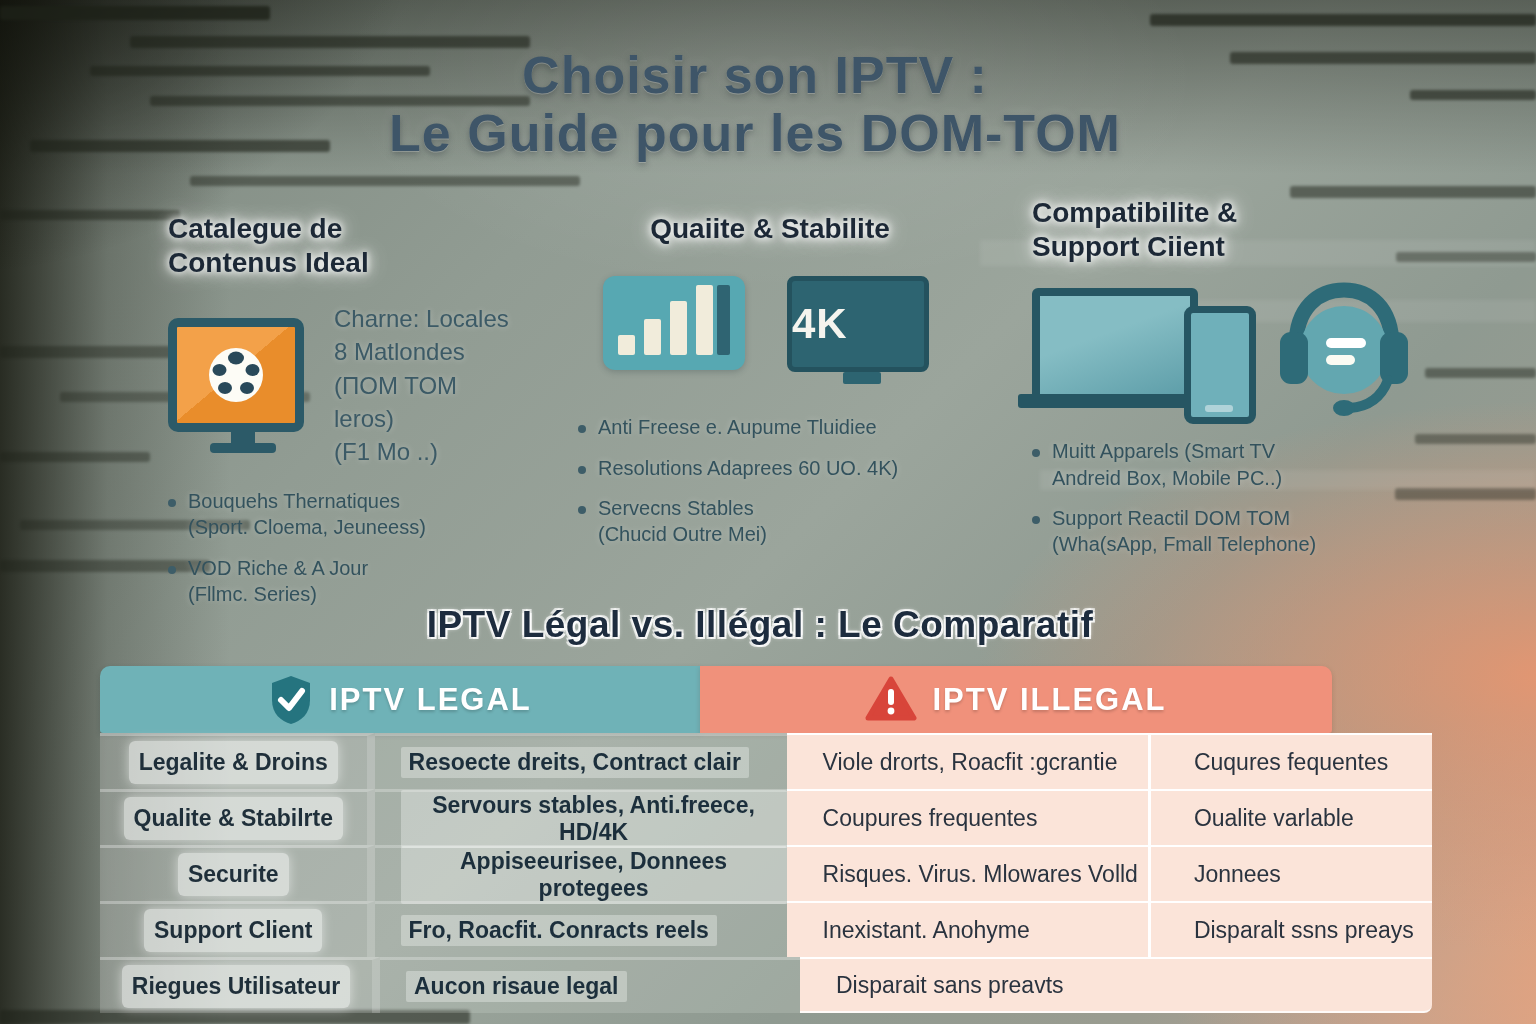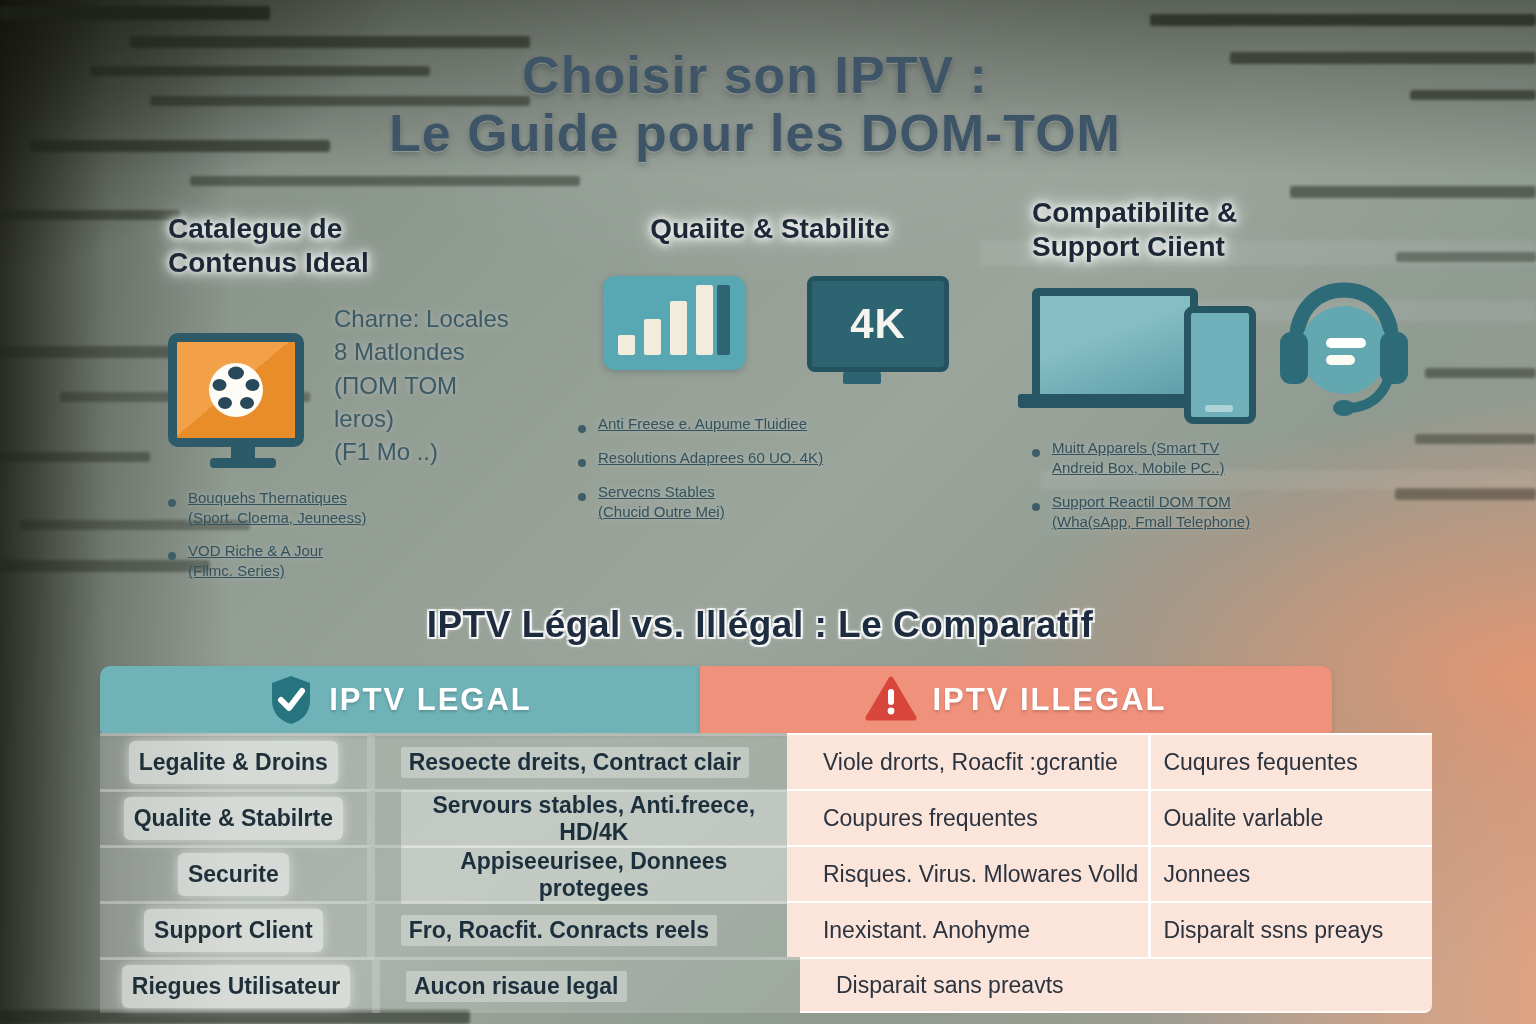--- a/index.html
+++ b/index.html
@@ -29,46 +29,46 @@
   .feat{position:absolute;color:#33525d;}
   .feat h2{
     margin:0;font-size:28px;line-height:1.22;font-weight:800;color:#1c2836;
     white-space:pre-line;
     text-shadow:0 0 7px #fff,0 0 13px #fff,0 0 22px rgba(255,255,255,0.85);
   }
   .col1{left:168px;top:212px;width:352px;}
   .col2{left:560px;top:212px;width:420px;}
   .col2 h2{text-align:center;}
   .col3{left:1032px;top:196px;width:452px;}
-  .icon-row{display:flex;align-items:flex-end;}
+  .icon-row{display:flex;align-items:center;}
   .intro-text{font-size:24px;line-height:1.38;color:#3c5a66;white-space:pre-line;
     text-shadow:0 0 6px rgba(255,255,255,0.35);}
   .bullets{margin-top:16px;display:flex;flex-direction:column;gap:14px;}
-  .bullet{display:flex;gap:12px;font-size:15px;line-height:1.32;color:#33525d;
-    text-shadow:0 0 6px rgba(255,255,255,0.30);text-decoration:underline;}
+  .bullet{display:flex;gap:12px;font-size:20px;line-height:1.32;color:#33525d;
+    text-shadow:0 0 6px rgba(255,255,255,0.30);}
   .dot{flex:0 0 auto;width:8px;height:8px;border-radius:50%;background:#3d5d68;margin-top:11px;}
   .btext{white-space:pre-line;}
 
   
   .tv-icon{width:150px;flex:0 0 auto;}
   .tv-screen{width:118px;height:96px;border:9px solid #2c5a68;border-radius:10px;
     background:linear-gradient(140deg,#f3a149 48%,#e98d2b 48%);
     display:flex;align-items:center;justify-content:center;}
   .tv-neck{width:24px;height:11px;background:#2c5a68;margin:0 auto;}
   .tv-base{width:66px;height:10px;background:#2c5a68;border-radius:4px;margin:0 auto;}
 
   .signal-card{width:142px;height:94px;border-radius:12px;background:#57a8b2;
     box-shadow:0 2px 6px rgba(30,50,55,0.25);display:flex;align-items:flex-end;
     justify-content:center;gap:9px;padding-bottom:15px;box-sizing:border-box;}
   .sbar{width:17px;background:#f1ecdb;border-radius:2px;}
   .sbar.dark{background:#2f6472;margin-left:-5px;}
 
   .fourk{width:150px;}
   .fourk-screen{width:132px;height:86px;border-radius:8px;background:#2d6471;
-    border:5px solid #24525e;display:flex;align-items:center;justify-content:center;margin-left:20px;}
+    border:5px solid #24525e;display:flex;align-items:center;justify-content:flex-start;}
   .fourk-label{color:#f5f4ee;font-size:42px;font-weight:800;letter-spacing:1px;}
   .fourk-stand{width:38px;height:12px;background:#2d6471;border-radius:2px;margin:0 auto;}
 
   .devices{position:relative;width:220px;height:140px;flex:0 0 auto;}
   .laptop-screen{position:absolute;left:0;top:6px;width:150px;height:98px;
     border:8px solid #265663;border-radius:6px;
     background:linear-gradient(160deg,#85bdc4 40%,#5e9ea9 100%);}
   .laptop-base{position:absolute;left:-14px;top:112px;width:196px;height:14px;
     background:#265663;border-radius:3px;}
   .tablet{position:absolute;left:152px;top:24px;width:58px;height:104px;
@@ -97,21 +97,21 @@
     border-top:3px solid rgba(255,255,255,0.30);border-right:8px solid rgba(255,255,255,0.16);
     font-weight:700;color:#1f2f3a;text-align:center;}
   .tc-crit span{background:rgba(250,252,249,0.55);padding:8px 10px;border-radius:6px;
     box-shadow:0 0 12px rgba(255,255,255,0.55);}
   .tc-legal{width:420px;background:rgba(244,247,243,0.16);
     border-top:3px solid rgba(255,255,255,0.26);padding-left:26px;
     font-weight:600;color:#1c2f3c;text-align:center;}
   .tc-legal span{background:rgba(246,249,245,0.35);padding:2px 8px;border-radius:2px;}
   .tc-ill{background:#fbe4d9;border-top:2px solid #fff;color:#2a333f;font-weight:500;}
   .tc-ill-a{width:368px;padding-left:36px;}
-  .tc-ill-b{width:289px;border-left:3px solid #fff;padding-left:12px;}
+  .tc-ill-b{width:289px;border-left:3px solid #fff;padding-left:43px;}
   .tc-ill-span{width:632px;padding-left:36px;border-radius:0 0 8px 0;}
   .trow:last-child .tc-ill{border-bottom:2px solid rgba(255,255,255,0.8);}
 </style>
 </head>
 <body>
 
 <div class="canvas">
 
   <div id="streaks">
       <div class="streak" style="left: 0px; top: 6px; width: 270px; height: 14px; opacity: 0.8;"></div>

